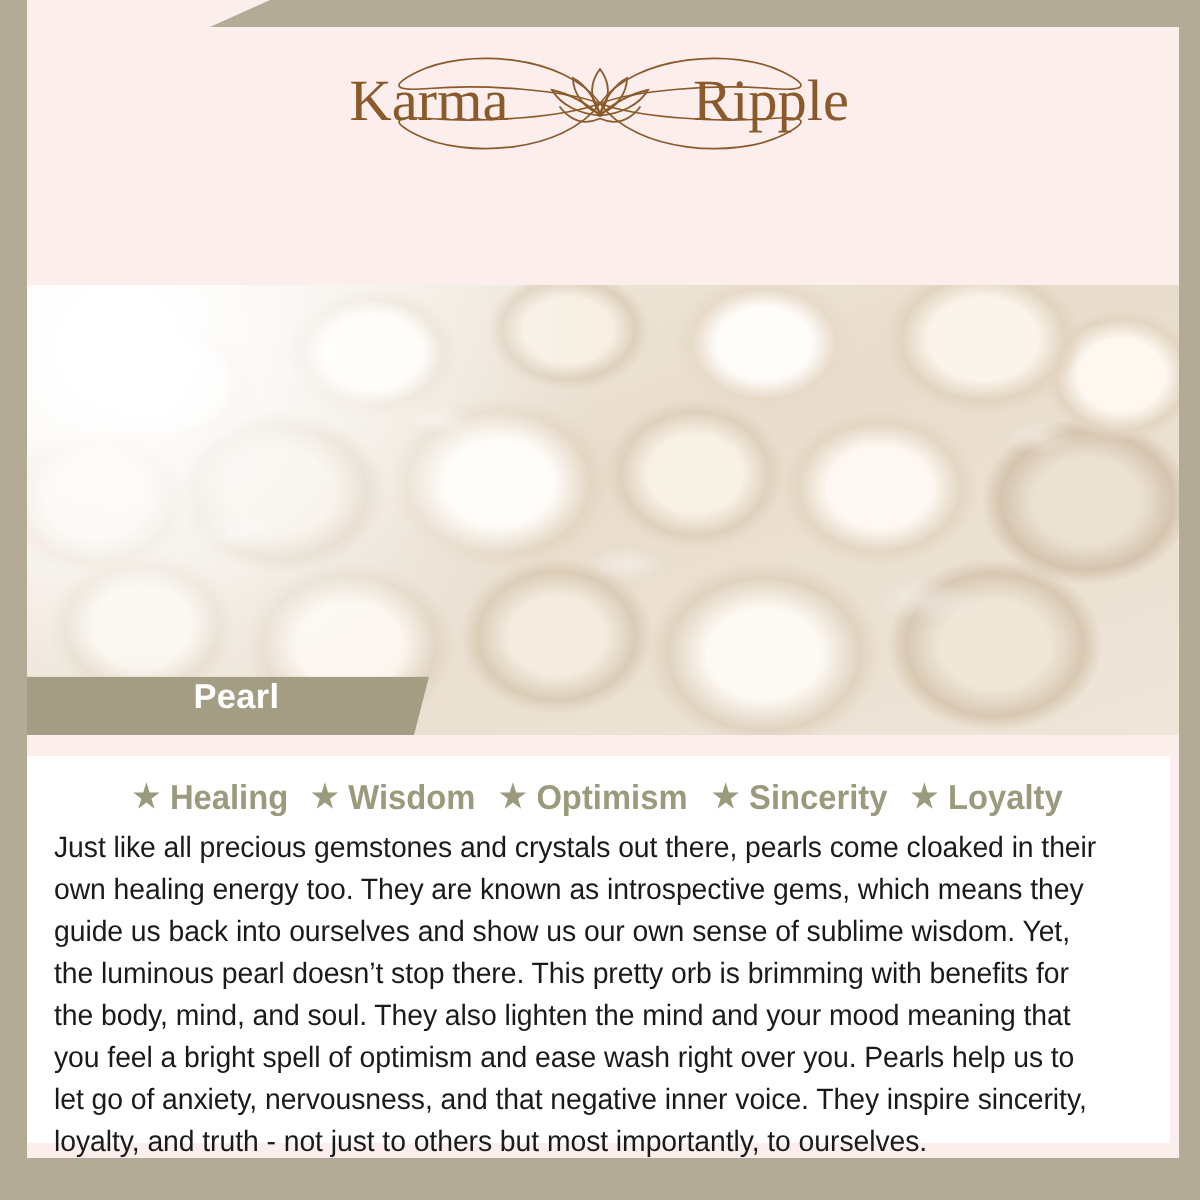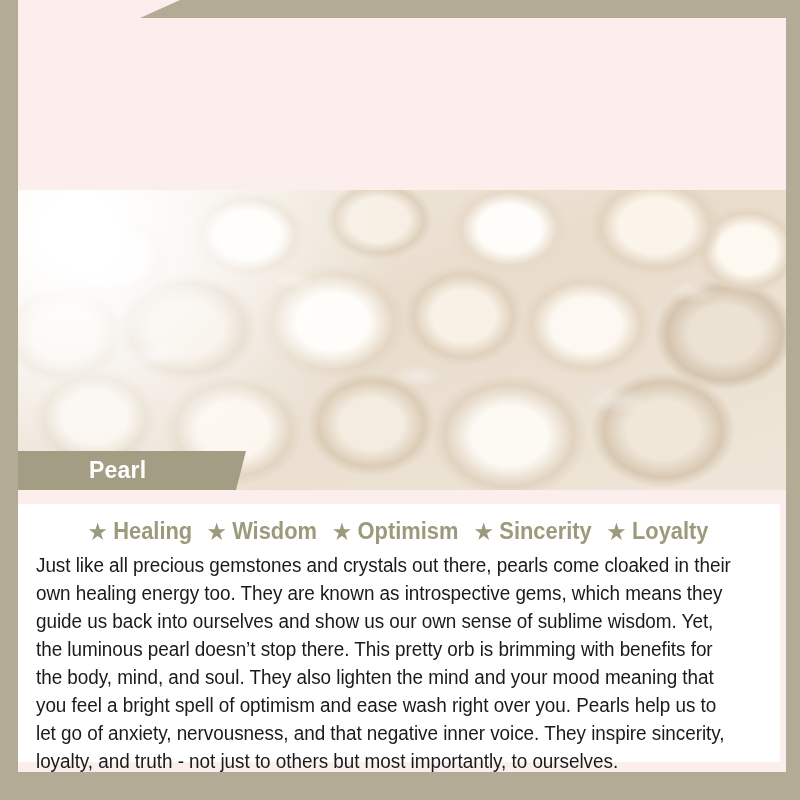--- a/index.html
+++ b/index.html
@@ -164,21 +164,21 @@
   .stone-banner {
     position: absolute;
     left: 18px;
     top: 451px;
     width: 228px;
     height: 39px;
     background: #a39d84;
     z-index: 5;
     clip-path: polygon(0 0, 100% 0, calc(100% - 10px) 100%, 0 100%);
     display: flex;
-    align-items: center;
+    padding-left: 40px;
   }
   .stone-name {
     color: #ffffff;
     font-family: "Liberation Sans", sans-serif;
     font-weight: bold;
     font-size: 23px;
     margin-left: 71px;
     letter-spacing: 0.2px;
   }
 
@@ -245,20 +245,40 @@
 
   <div class="stone-banner">
     <span class="stone-name">Pearl</span>
   </div>
 
   <div class="top-band"></div>
   <div class="right-band"></div>
   <div class="left-band"></div>
   <div class="bottom-band"></div>
 
+  <div class="logo-wrap">
+    <svg class="logo-svg" width="420" height="86" viewBox="0 0 420 86">
+      <g fill="none" stroke="#8a5a2b" stroke-width="1.1">
+        <path d="M210 43 C 186 10, 120 6, 88 22 C 70 31, 72 35, 96 33 C 134 30, 186 34, 210 43 Z"></path>
+        <path d="M210 43 C 186 76, 120 80, 88 64 C 70 55, 72 51, 96 53 C 134 56, 186 52, 210 43 Z"></path>
+        <path d="M210 43 C 234 10, 300 6, 332 22 C 350 31, 348 35, 324 33 C 286 30, 234 34, 210 43 Z"></path>
+        <path d="M210 43 C 234 76, 300 80, 332 64 C 350 55, 348 51, 324 53 C 286 56, 234 52, 210 43 Z"></path>
+      </g>
+      <g fill="none" stroke="#8a5a2b" stroke-width="1.2">
+        <path d="M210 20 C 204 28, 202 38, 210 50 C 218 38, 216 28, 210 20 Z"></path>
+        <path d="M210 50 C 199 46, 192 36, 192 26 C 200 30, 207 40, 210 50 Z"></path>
+        <path d="M210 50 C 221 46, 228 36, 228 26 C 220 30, 213 40, 210 50 Z"></path>
+        <path d="M210 51 C 196 50, 184 44, 178 34 C 188 36, 202 43, 210 51 Z"></path>
+        <path d="M210 51 C 224 50, 236 44, 242 34 C 232 36, 218 43, 210 51 Z"></path>
+        <path d="M183 45 C 190 54, 199 58, 210 53 C 221 58, 230 54, 237 45"></path>
+      </g>
+      <text x="96" y="54" text-anchor="middle" font-family="Liberation Serif, serif" font-size="39" fill="#8a5a2b">Karma</text>
+      <text x="324" y="54" text-anchor="middle" font-family="Liberation Serif, serif" font-size="39" fill="#8a5a2b">Ripple</text>
+    </svg>
+  </div>
 
 
   <div class="content-card">
     <div class="keywords">
       <span class="kw">
         <span class="star">★</span>
         <span>Healing</span>
       </span>
       <span class="kw">
         <span class="star">★</span>

